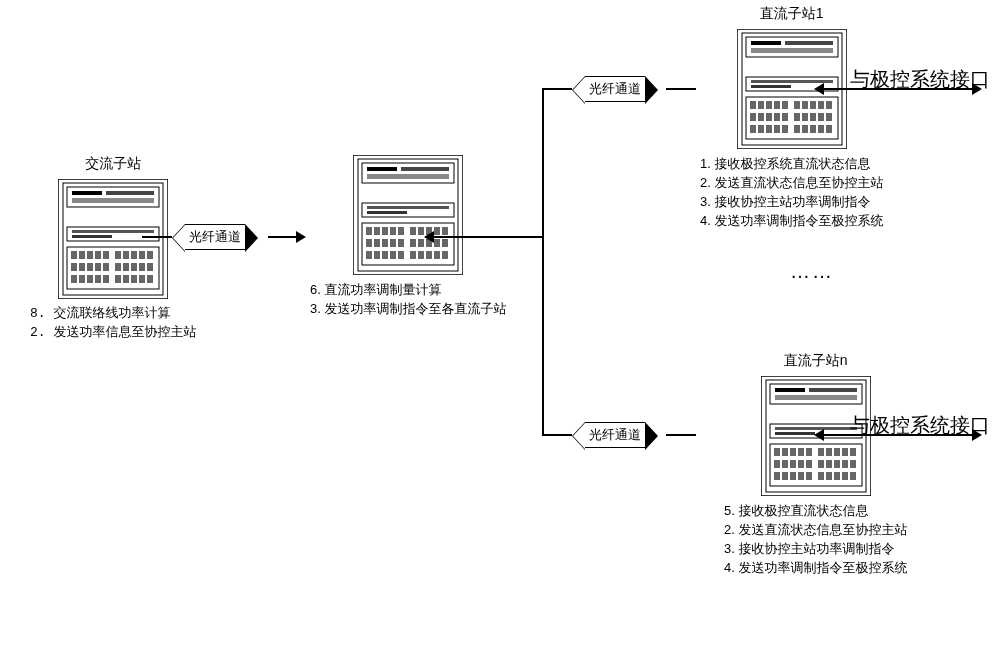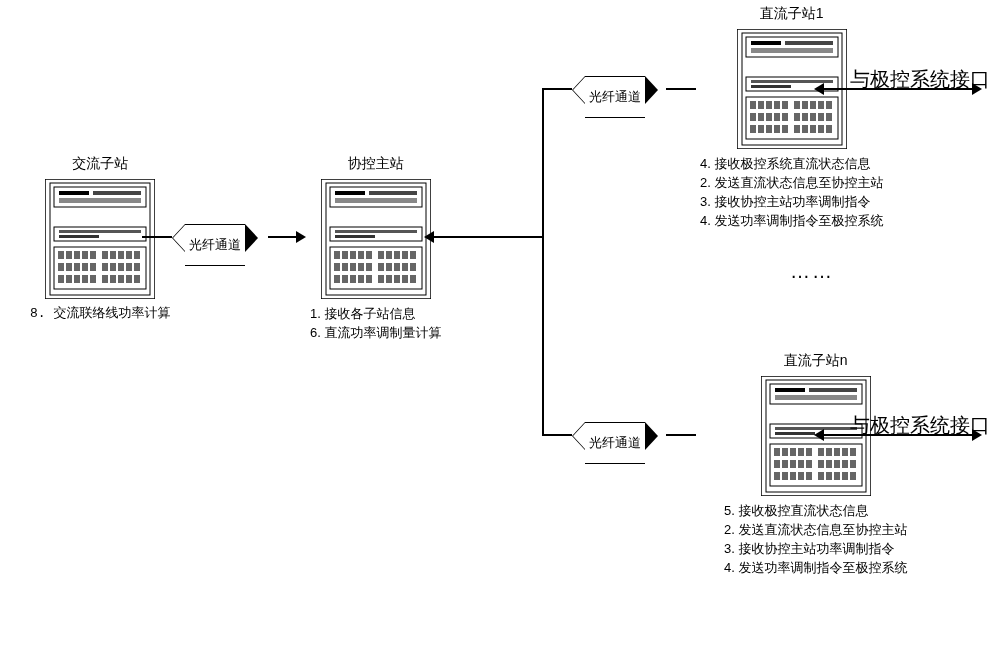--- a/index.html
+++ b/index.html
@@ -32,21 +32,21 @@
 
   
   .conn {
     position: absolute;
     display: flex;
     align-items: center;
     justify-content: center;
   }
   .hex {
     position: relative;
-    height: 42px;
+    height: 26px;
     background: #fff;
     border: 1px solid #000;
     border-left: none;
     border-right: none;
     padding: 0 4px;
     display: flex;
     align-items: center;
     justify-content: center;
     font-size: 13px;
   }
@@ -147,45 +147,45 @@
 
 <div class="node" style="left:30px; top:155px;font-family:Liberation Mono, monospace;">
   <div class="title">交流子站</div>
   <div class="rack">
     <svg width="110" height="120">
         <use href="#server-rack"></use>
       </svg>
   </div>
   <div class="desc">
     <div>8. 交流联络线功率计算</div>
+    <div>2. 发送功率信息至协控主站</div>
   </div>
 </div>
 
 <div class="node" style="left:310px; top:155px;">
-  <div class="title">协控主站</div>
-  <div class="rack">
-    <svg width="110" height="120">
-        <use href="#server-rack"></use>
-      </svg>
-  </div>
-  <div class="desc">
-    <div>1. 接收各子站信息</div>
+  <div class="rack">
+    <svg width="110" height="120">
+        <use href="#server-rack"></use>
+      </svg>
+  </div>
+  <div class="desc">
     <div>6. 直流功率调制量计算</div>
+    <div>3. 发送功率调制指令至各直流子站</div>
   </div>
 </div>
 
 <div class="node" style="left:700px; top:5px;">
   <div class="title">直流子站1</div>
   <div class="rack">
     <svg width="110" height="120">
         <use href="#server-rack"></use>
       </svg>
   </div>
   <div class="desc">
-    <div>4. 接收极控系统直流状态信息</div>
+    <div>1. 接收极控系统直流状态信息</div>
     <div>2. 发送直流状态信息至协控主站</div>
     <div>3. 接收协控主站功率调制指令</div>
     <div>4. 发送功率调制指令至极控系统</div>
   </div>
 </div>
 
 <div class="node" style="left:724px; top:352px;">
   <div class="title">直流子站n</div>
   <div class="rack">
     <svg width="110" height="120">

